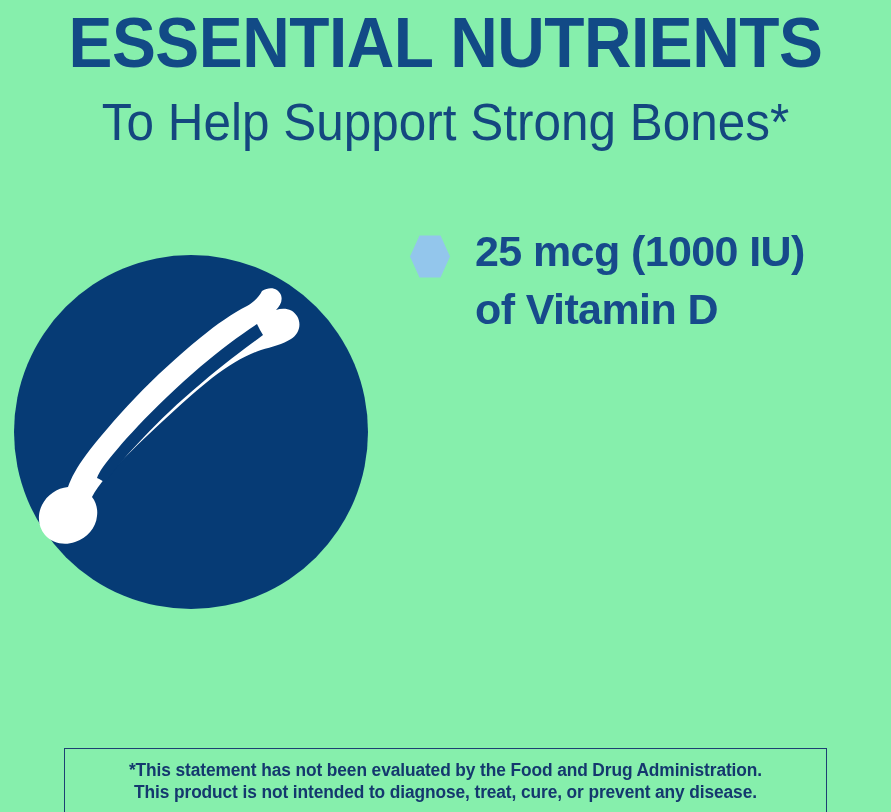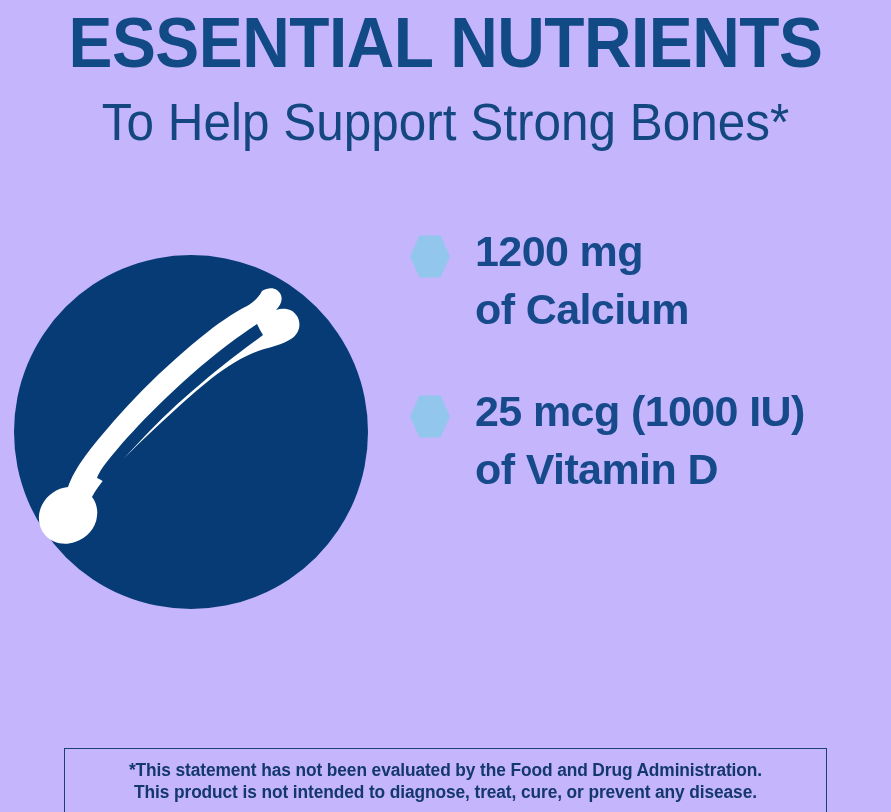--- a/index.html
+++ b/index.html
@@ -10,21 +10,21 @@
   }
   body {
     font-family: "Liberation Sans", sans-serif;
     -webkit-font-smoothing: antialiased;
   }
 
   .page {
     position: relative;
     width: 891px;
     height: 812px;
-    background: #c4b5fd;
+    background: #86efac;
     overflow: hidden;
   }
 
   
   .header {
     position: absolute;
     left: 0;
     top: 0;
     width: 891px;
     text-align: center;
@@ -186,29 +186,20 @@
                  C 121 191 137 174 155 157
                  C 176 137 198 119 217 104
                  C 230 94 241 86 249 80
                  C 247 77 245 73 243 69 Z" fill="#063b75"></path>
       </g>
     </svg>
   </div>
 
   <div class="bullets">
 
-    <div class="bullet">
-      <span class="hex">
-        <svg viewBox="0 0 42 45" xmlns="http://www.w3.org/2000/svg">
-          <polygon points="10.5,1.5 31.5,1.5 41,22.5 31.5,43.5 10.5,43.5 1,22.5" fill="#93c6ec"></polygon>
-        </svg>
-      </span>
-      <span class="bullet-text">1200 mg
-of Calcium</span>
-    </div>
 
     <div class="bullet">
       <span class="hex">
         <svg viewBox="0 0 42 45" xmlns="http://www.w3.org/2000/svg">
           <polygon points="10.5,1.5 31.5,1.5 41,22.5 31.5,43.5 10.5,43.5 1,22.5" fill="#93c6ec"></polygon>
         </svg>
       </span>
       <span class="bullet-text">25 mcg (1000 IU)
 of Vitamin D</span>
     </div>

